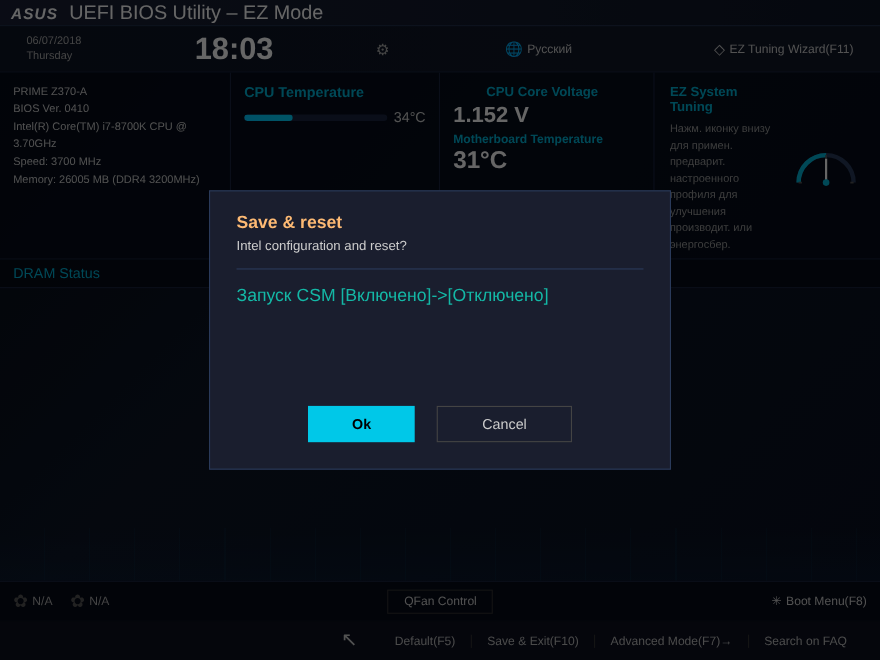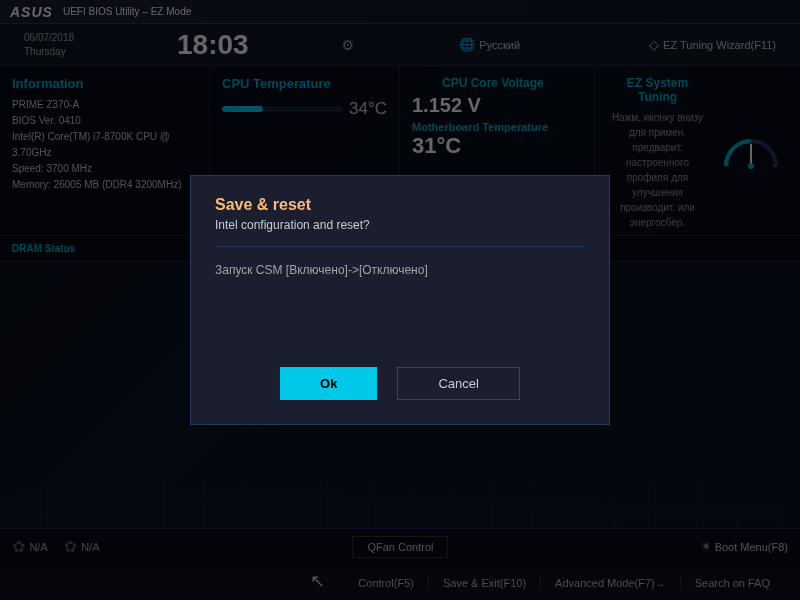--- a/index.html
+++ b/index.html
@@ -48,21 +48,21 @@
       color: #fff;
       font-weight: 900;
       font-size: 14px;
       letter-spacing: 1px;
       margin-right: 10px;
       font-style: italic;
     }
 
     .header-title {
       color: #fff;
-      font-size: 10px;
+      font-size: 18px;
       font-weight: 400;
       flex: 1;
     }
 
     
     .time-bar {
       position: relative;
       z-index: 10;
       display: flex;
       align-items: center;
@@ -174,21 +174,21 @@
     }
 
     .temp-bar-fill {
       height: 100%;
       background: linear-gradient(90deg, #00c8ff, #00d4ff);
       border-radius: 3px;
     }
 
     .temp-value {
       color: #ccc;
-      font-size: 17px;
+      font-size: 13px;
     }
 
     
     .voltage-temp-panel {
       width: 195px;
       padding: 10px 12px;
       border-right: 1px solid #1a2540;
     }
 
     .voltage-title {
@@ -216,21 +216,20 @@
       font-size: 22px;
       font-weight: bold;
     }
 
     
     .ez-tuning-panel {
       flex: 1;
       padding: 10px 14px;
       display: flex;
       gap: 10px;
-      text-align: center;
     }
 
     .ez-tuning-text {
       flex: 1;
     }
 
     .ez-tuning-title {
       color: #00b4d8;
       font-size: 12px;
       font-weight: bold;
@@ -263,22 +262,22 @@
     .dram-status {
       width: 210px;
       display: flex;
       align-items: center;
       padding: 0 12px;
       border-right: 1px solid #1a2540;
     }
 
     .dram-title {
       color: #00b4d8;
-      font-size: 10px;
-      font-weight: bold;
+      font-size: 13px;
+      font-weight: normal;
     }
 
     .sata-info {
       flex: 1;
       display: flex;
       align-items: center;
       padding: 0 12px;
     }
 
     .sata-title {
@@ -319,22 +318,22 @@
       margin-bottom: 14px;
     }
 
     .modal-divider {
       border: none;
       border-top: 1px solid #2a3a5a;
       margin-bottom: 14px;
     }
 
     .modal-content-text {
-      color: #a3a3a3;
-      font-size: 12px;
+      color: #14b8a6;
+      font-size: 16px;
       margin-bottom: 88px;
       padding: 2px 0;
     }
 
     .modal-buttons {
       display: flex;
       gap: 20px;
       justify-content: center;
     }
 
@@ -472,21 +471,20 @@
   </div>
   <div class="ez-wizard-btn" style="margin-left:20px;">
     <span class="wand-icon">◇</span>
     <span>EZ Tuning Wizard(F11)</span>
   </div>
 </div>
 
 <div class="main-area">
 
   <div class="info-panel">
-    <div class="panel-title">Information</div>
     <div class="info-text">PRIME Z370-A</div>
     <div class="info-text">BIOS Ver. 0410</div>
     <div class="info-text">Intel(R) Core(TM) i7-8700K CPU @ 3.70GHz</div>
     <div class="info-text">Speed: 3700 MHz</div>
     <div class="info-text">Memory: 26005 MB (DDR4 3200MHz)</div>
   </div>
 
   <div class="cpu-temp-panel">
     <div class="panel-title">CPU Temperature</div>
     <div class="temp-bar-container">
@@ -562,17 +560,17 @@
   <button class="qfan-btn">QFan Control</button>
   <div class="spacer"></div>
   <div class="boot-menu-btn">
     <span>✳</span>
     <span>Boot Menu(F8)</span>
   </div>
 </div>
 
 <div class="footer">
   <div class="footer-cursor">↖</div>
-  <span class="footer-item">Control(F5)</span>
+  <span class="footer-item">Default(F5)</span>
   <span class="footer-item">Save &amp; Exit(F10)</span>
   <span class="footer-item">Advanced Mode(F7)→</span>
   <span class="footer-item">Search on FAQ</span>
 </div>
 
 </body></html>

